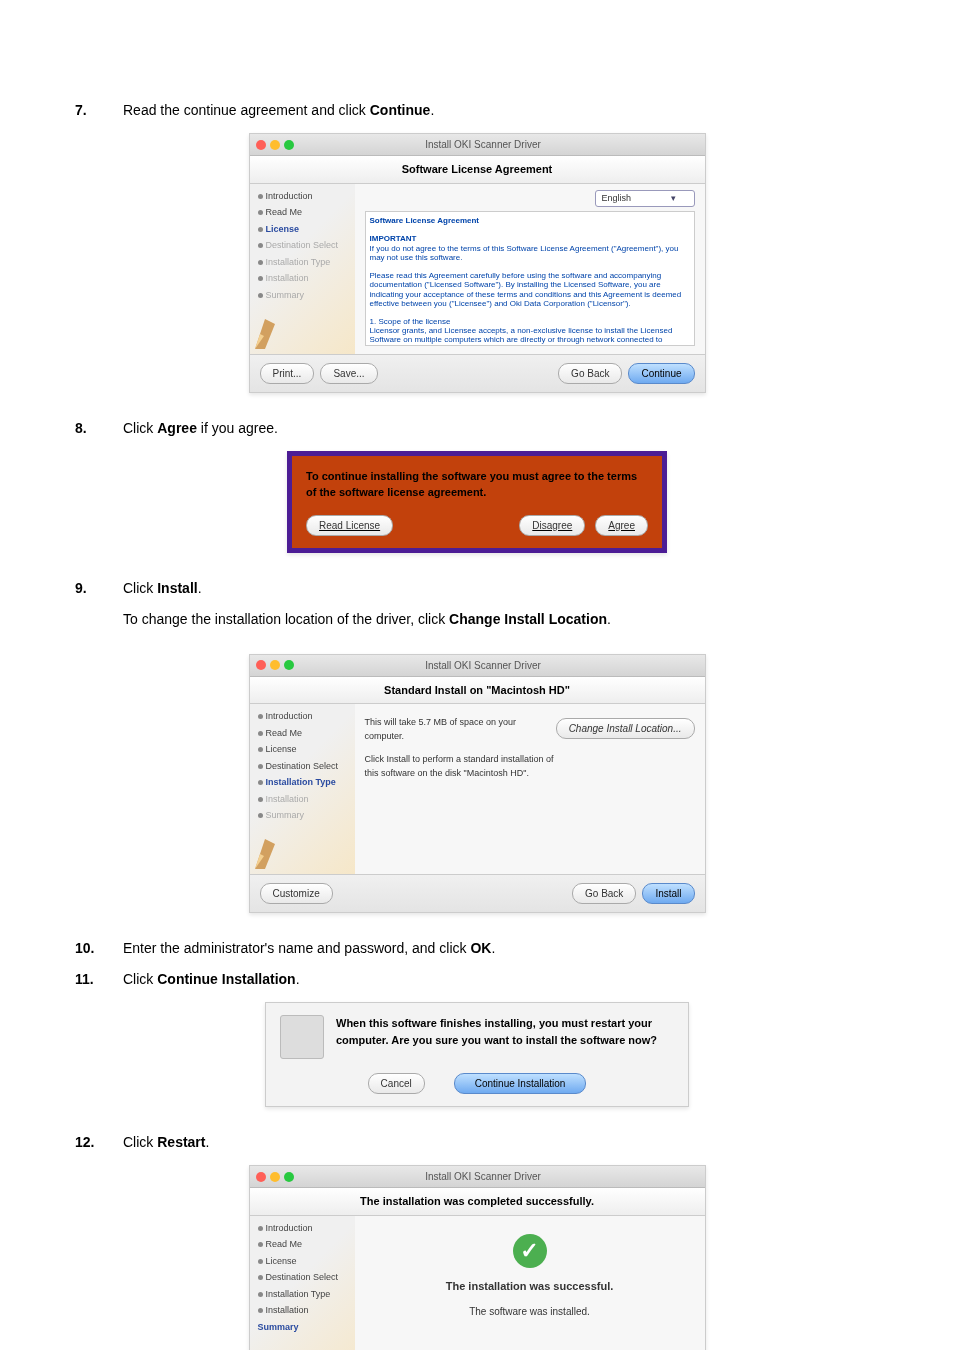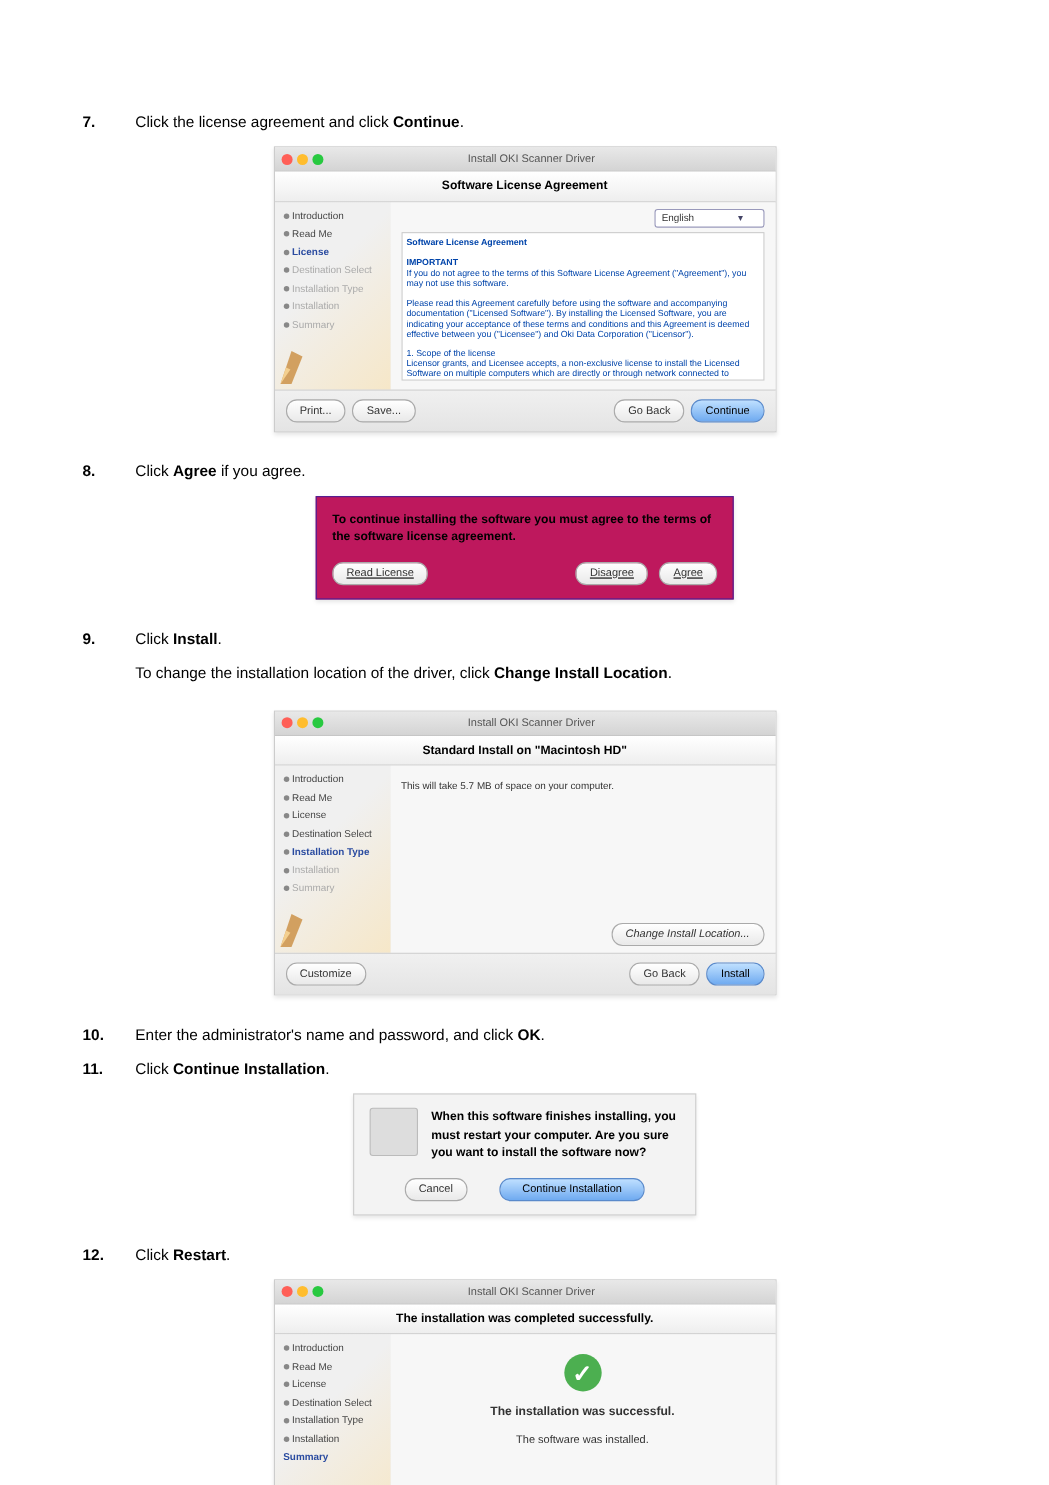--- a/index.html
+++ b/index.html
@@ -59,39 +59,39 @@
     .lic-title-inner { color:#0044aa; font-weight:bold; font-size:8px; }
     .button-bar { display:flex; gap:6px; padding:8px 10px; border-top:1px solid #ccc; background:linear-gradient(#f0f0f0,#e4e4e4); }
     .mac-btn {
       border:1px solid #aaa; border-radius:10px; padding:2px 12px;
       background:linear-gradient(#fff,#e9e9e9); font-size:10px; color:#333;
       display:inline-block; white-space:nowrap;
     }
     .mac-btn.primary { background:linear-gradient(#bfe0ff,#6faaf0); border-color:#5a8acb; color:#000; font-weight:500;}
     .spacer { flex:1; }
     
-    .agree-dialog { width:380px; margin:12px auto 25px auto; background:#be185d; border:1px solid #4c1d95; padding:12px 14px; font-size:11px; box-shadow: 0 2px 4px rgba(0,0,0,0.1);}
+    .agree-dialog { width:380px; margin:12px auto 25px auto; background:#c2410c; border:5px solid #4c1d95; padding:12px 14px; font-size:11px; box-shadow: 0 2px 4px rgba(0,0,0,0.1);}
     .agree-head { font-weight:bold; font-size:11px; margin-bottom:10px; }
     .agree-btnrow { display:flex; gap:10px; margin-top:14px; align-items:center;text-decoration:underline;}
     
-    .ci-dialog { width:312px; margin:12px auto 25px auto; background:#f3f3f3; border:1px solid #ccc; padding:12px 14px; box-shadow: 0 2px 4px rgba(0,0,0,0.1);}
+    .ci-dialog { width:424px; margin:12px auto 25px auto; background:#f3f3f3; border:1px solid #ccc; padding:12px 14px; box-shadow: 0 2px 4px rgba(0,0,0,0.1);}
     .ci-top { display:flex; gap:12px; }
     .ci-icon { width:44px; height:44px; background:#ddd; border:1px solid #bbb; border-radius:3px; flex-shrink:0; }
     .ci-text { font-weight:bold; font-size:11px; }
     .ci-btnrow { display:flex; gap:29px; justify-content:center; margin-top:14px; }
     .success-body { text-align:center; padding-top:18px; }
     .check-circle { width:34px; height:34px; border-radius:50%; background:#4caf50; margin:0 auto 10px; display:flex; align-items:center; justify-content:center; color:#fff; font-weight:bold; font-size:22px;}
   </style>
 </head>
 <body>
 
 <div class="step-row">
   <div class="step-num">7.</div>
   <div class="step-text">
-    <span>Click the license agreement and click </span><b>Continue</b><span>.</span>
+    <span>Read the continue agreement and click </span><b>Continue</b><span>.</span>
   </div>
 </div>
 
 <div class="dialog-box w380">
   <div class="titlebar">
     <span class="tl-btn tl-r"></span>
     <span class="tl-btn tl-y"></span>
     <span class="tl-btn tl-g"></span>
     <span class="titlebar-title">Install OKI Scanner Driver</span>
   </div>
@@ -221,23 +221,24 @@
         </li>
       <li class="fut">
           <span class="bul"></span>
           <span>Summary</span>
         </li>
       <svg class="pencil" viewBox="0 0 60 60">
           <polygon points="5,55 15,25 25,30 15,55" fill="#d2a060"></polygon>
           <polygon points="5,55 10,40 14,42" fill="#f4d090"></polygon>
         </svg>
     </ul>
-    <div class="main-pane" style="display:flex; flex-direction:column;">
+    <div class="main-pane" style="display:flex; ">
       <div style="flex:1;">
         <div style="margin:6px 0 10px 0;">This will take 5.7 MB of space on your computer.</div>
+        <div>Click Install to perform a standard installation of this software on the disk "Macintosh HD".</div>
       </div>
       <div style="text-align:right; margin-top:8px;font-style:italic;">
         <span class="mac-btn">Change Install Location...</span>
       </div>
     </div>
   </div>
   <div class="button-bar">
     <span class="mac-btn">Customize</span>
     <span class="spacer"></span>
     <span class="mac-btn">Go Back</span>

